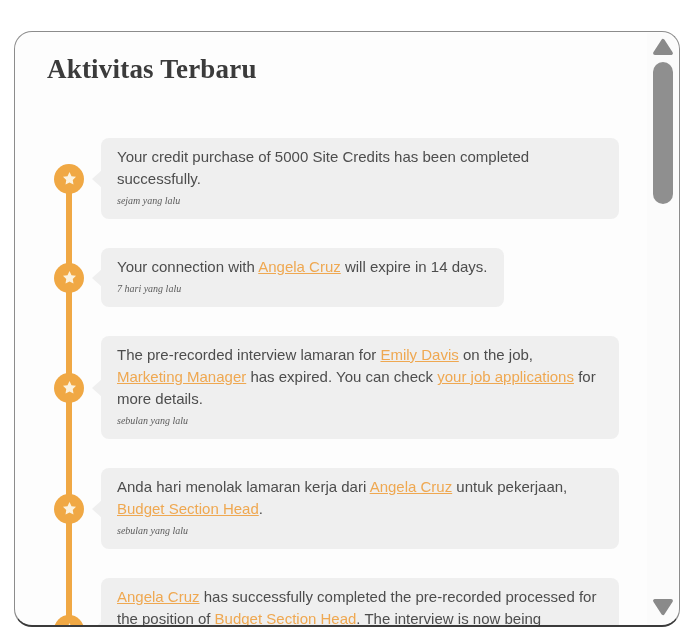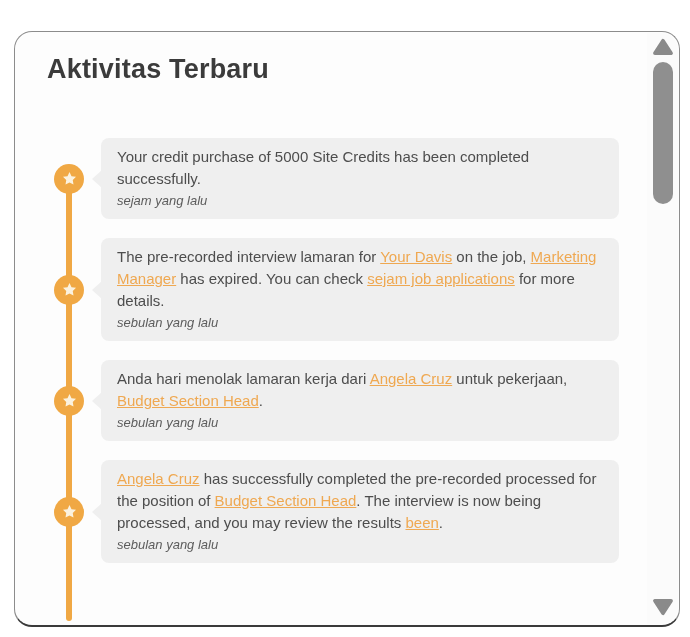--- a/index.html
+++ b/index.html
@@ -17,30 +17,30 @@
     width:690px;height:637px;position:relative;background:#ffffff;
     font-family:"Liberation Sans", sans-serif;overflow:hidden;
   }
   .panel{
     position:absolute;left:14px;top:31px;width:666px;height:596px;
     background:#fdfdfd;border:1px solid #8c8c8c;border-bottom:2px solid #3a3a3a;
     border-radius:18px;overflow:hidden;
   }
   .panel-title{
     position:absolute;left:32px;top:22px;margin:0;
-    font-size:27px;font-weight:700;color:var(--title-text);letter-spacing:.2px;
+    font-size:27px;font-weight:700;color:var(--title-text);letter-spacing:.2px;font-family:Liberation Serif, serif;
   }
   .timeline-line{
     position:absolute;left:51px;top:144px;bottom:4px;width:6px;
     background:var(--accent);border-radius:3px;z-index:1;
   }
   .activity-list{
     position:absolute;left:0;top:106px;right:34px;z-index:2;
   }
-  .row{position:relative;margin-bottom:19px;}
+  .row{position:relative;margin-bottom:29px;}
   .marker{
     position:absolute;left:39px;top:50%;transform:translateY(-50%);
     width:30px;height:30px;border-radius:50%;background:var(--accent);
     display:flex;align-items:center;justify-content:center;z-index:3;
   }
   .marker svg{width:15px;height:15px;display:block;}
   .card{
     position:relative;margin-left:86px;width:fit-content;max-width:518px;
     background:var(--card-bg);border-radius:8px;padding:8px 16px 9px 16px;
   }
@@ -49,22 +49,22 @@
     width:0;height:0;border-top:9px solid transparent;border-bottom:9px solid transparent;
     border-right:10px solid var(--card-bg);
   }
   .card-text{
     font-size:15px;line-height:22px;color:var(--body-text);
   }
   .card-text a{
     color:var(--link);text-decoration:underline;cursor:pointer;
   }
   .timestamp{
-    font-size:13px;line-height:18px;margin-top:2px;
-    font-style:italic;color:var(--muted);
+    font-size:10px;line-height:18px;margin-top:2px;
+    font-style:italic;color:var(--muted);font-family:Liberation Serif, serif;
   }
   .scrollbar{
     position:absolute;top:1px;right:1px;bottom:1px;width:31px;
     background:#fbfbfb;border-radius:0 17px 17px 0;z-index:4;
   }
   .scroll-btn{
     position:absolute;left:50%;transform:translateX(-50%);
     width:24px;height:20px;display:flex;align-items:center;justify-content:center;
     cursor:pointer;
   }
@@ -97,21 +97,32 @@
       <div class="timestamp">sejam yang lalu</div>
     </div>
   </div>
       <div class="row">
     <div class="marker">
       <svg viewBox="0 0 24 24">
         <path d="M12 1.6l3.2 6.7 7.2 1-5.2 5.1 1.2 7.2L12 18.2l-6.4 3.4 1.2-7.2-5.2-5.1 7.2-1z" fill="#FBF2DF"></path>
       </svg>
     </div>
     <div class="card">
-      <div class="card-text"><span>The pre-recorded interview lamaran for </span><a>Your Davis</a><span> on the job, </span><a>Marketing Manager</a><span> has expired. You can check </span><a>sejam job applications</a><span> for more details.</span></div>
+      <div class="card-text"><span>Your connection with </span><a>Angela Cruz</a><span> will expire in 14 days.</span></div>
+      <div class="timestamp">7 hari yang lalu</div>
+    </div>
+  </div>
+      <div class="row">
+    <div class="marker">
+      <svg viewBox="0 0 24 24">
+        <path d="M12 1.6l3.2 6.7 7.2 1-5.2 5.1 1.2 7.2L12 18.2l-6.4 3.4 1.2-7.2-5.2-5.1 7.2-1z" fill="#FBF2DF"></path>
+      </svg>
+    </div>
+    <div class="card">
+      <div class="card-text"><span>The pre-recorded interview lamaran for </span><a>Emily Davis</a><span> on the job, </span><a>Marketing Manager</a><span> has expired. You can check </span><a>your job applications</a><span> for more details.</span></div>
       <div class="timestamp">sebulan yang lalu</div>
     </div>
   </div>
       <div class="row">
     <div class="marker">
       <svg viewBox="0 0 24 24">
         <path d="M12 1.6l3.2 6.7 7.2 1-5.2 5.1 1.2 7.2L12 18.2l-6.4 3.4 1.2-7.2-5.2-5.1 7.2-1z" fill="#FBF2DF"></path>
       </svg>
     </div>
     <div class="card">

